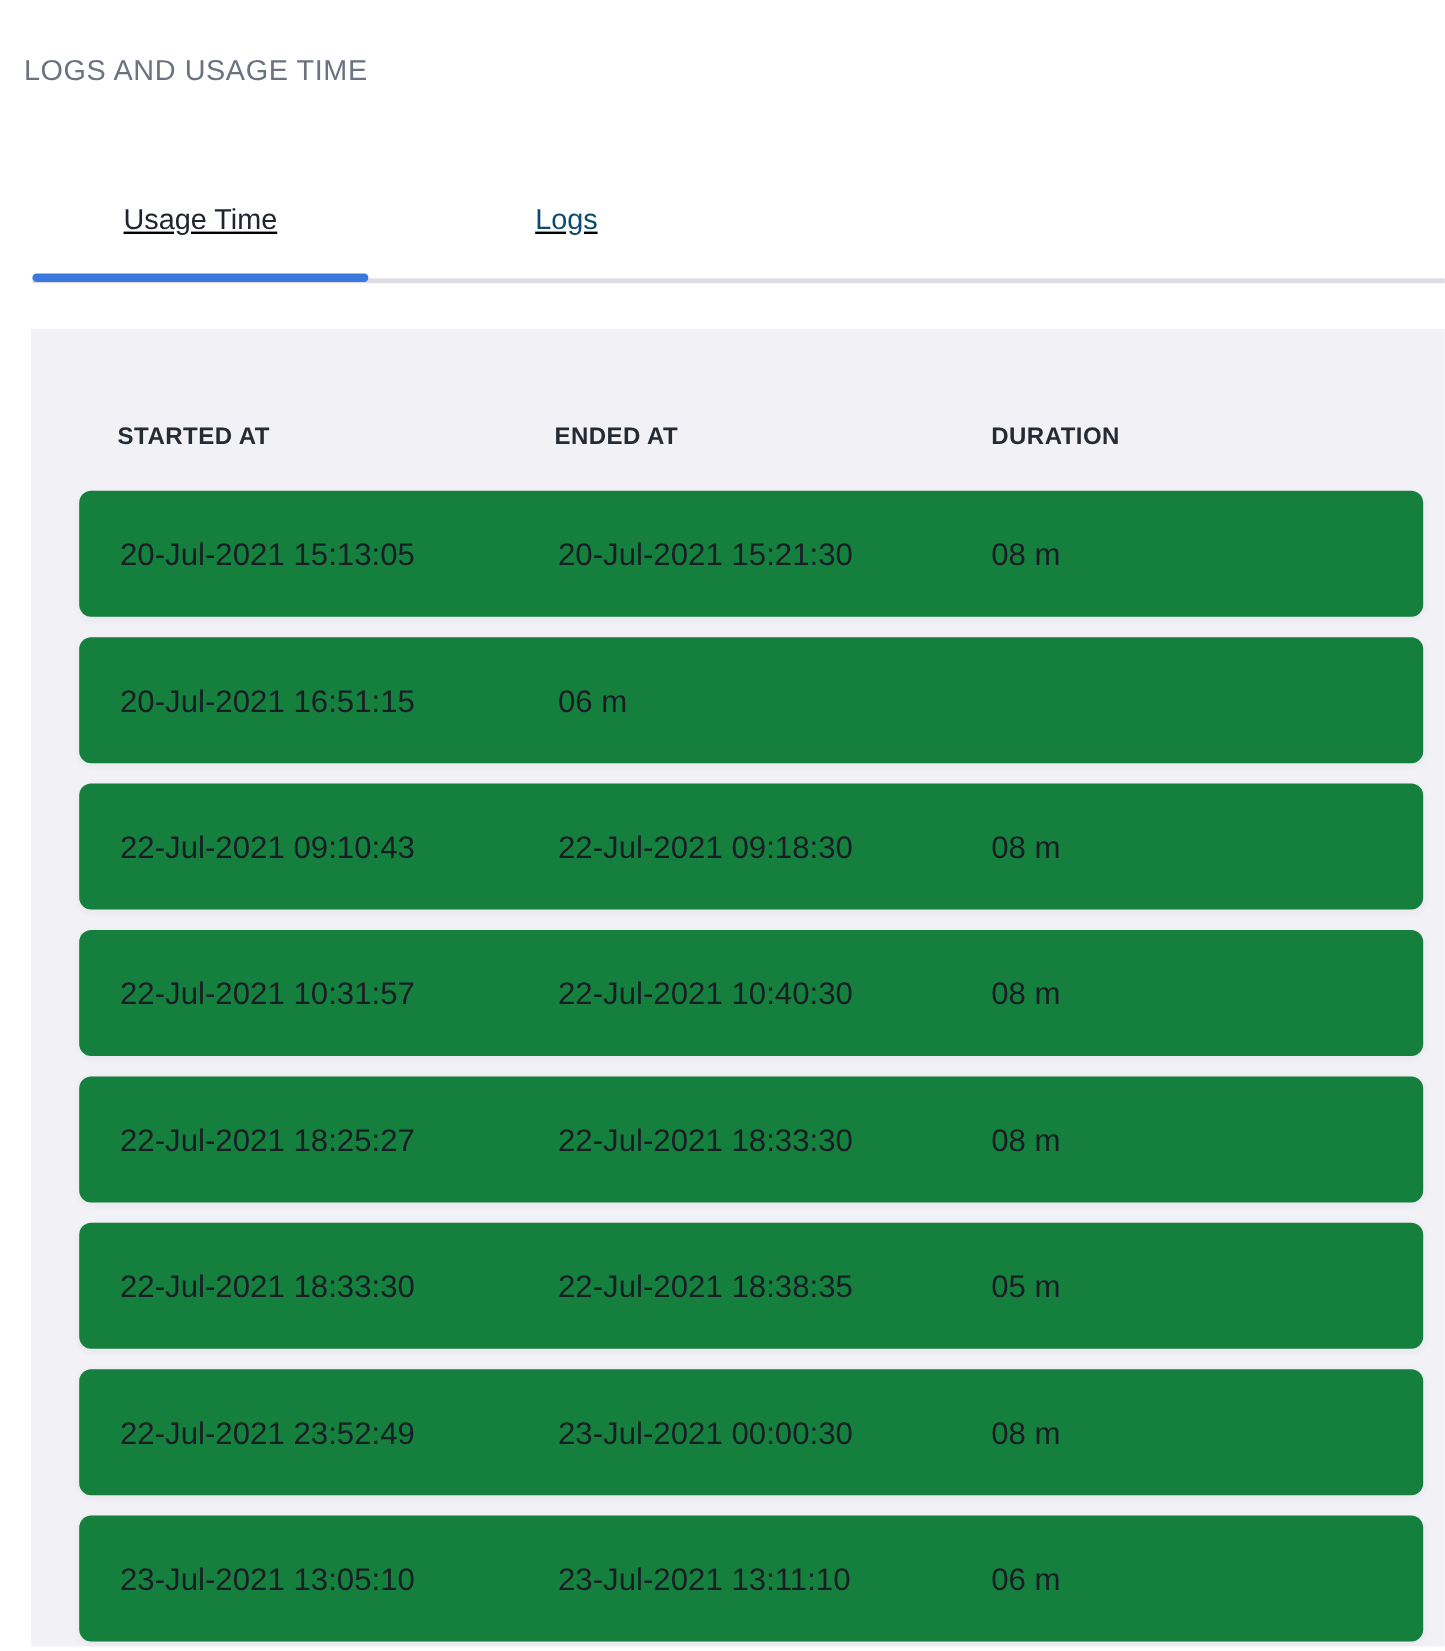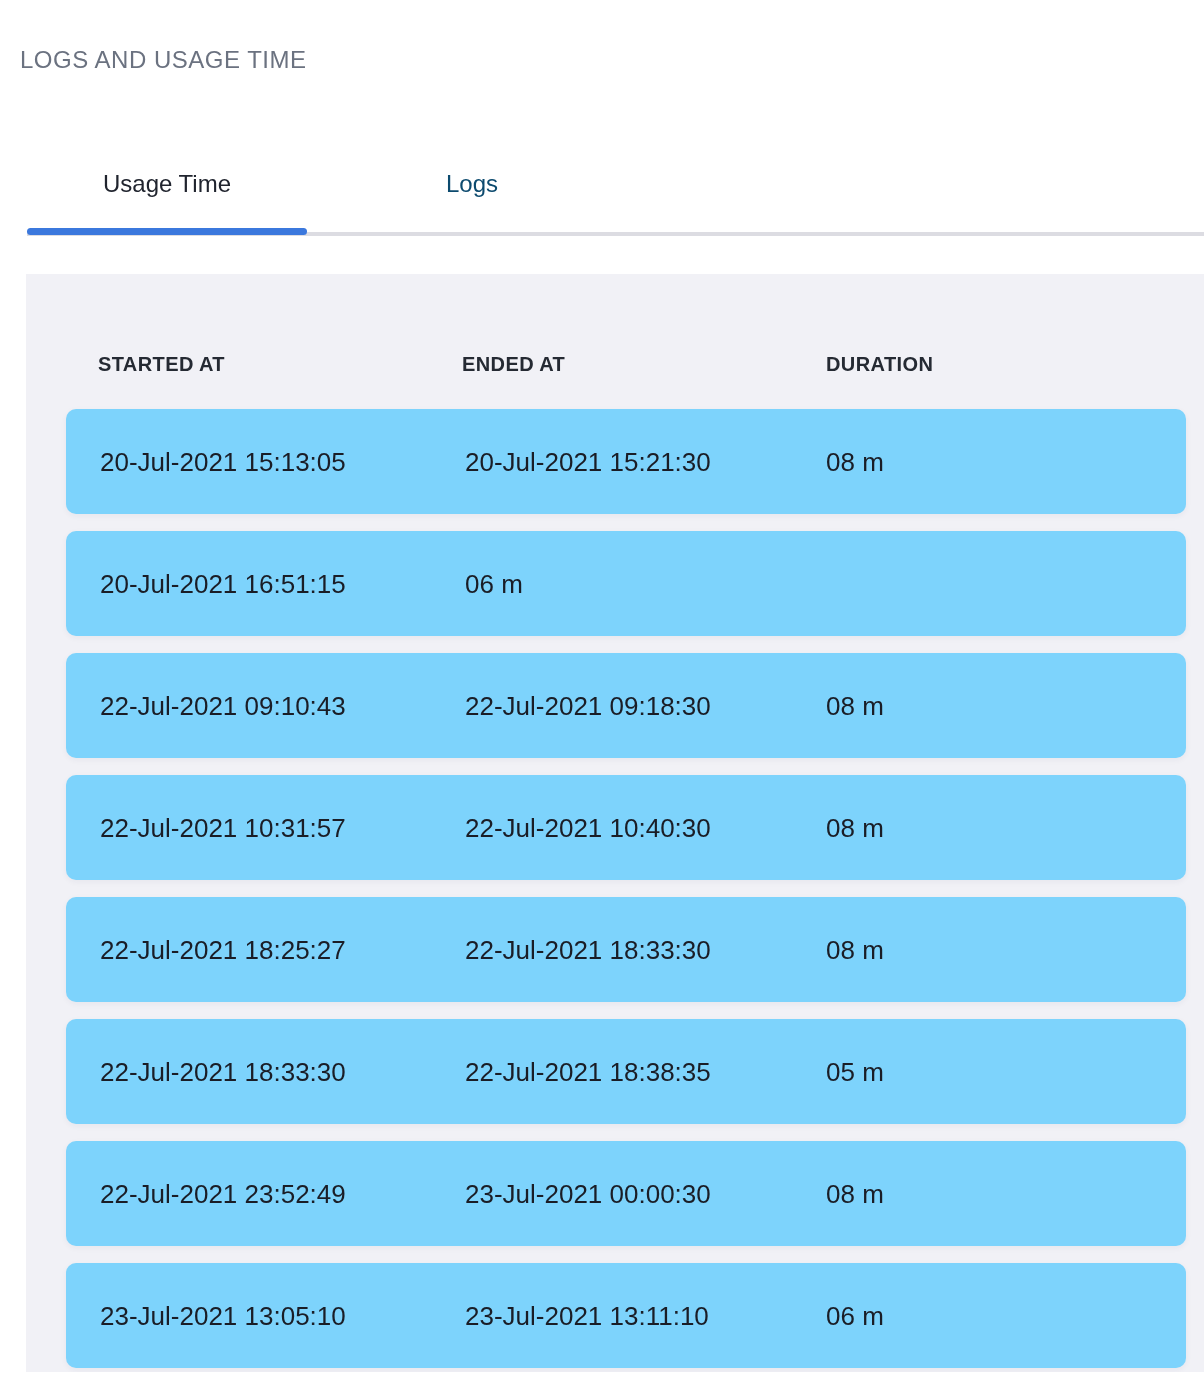--- a/index.html
+++ b/index.html
@@ -15,21 +15,21 @@
   .page-title {
     margin: 46px 0 0 20px;
     font-size: 24px;
     font-weight: 400;
     color: #6b7280;
     letter-spacing: 0.5px;
     line-height: 28px;
   }
 
   
-  .tabs-wrap { margin-top: 66px; position: relative; }
+  .tabs-wrap { margin-top: 66px; position: relative; text-decoration: underline; }
   .tabs { display: flex; gap: 25px; padding-left: 27px; }
   .tab {
     width: 280px;
     height: 88px;
     display: flex;
     align-items: center;
     justify-content: center;
     font-size: 24px;
     color: #0c4a6e;
     position: relative;
@@ -72,21 +72,21 @@
   }
   .th {
     font-size: 20px;
     font-weight: 700;
     color: #252a33;
     letter-spacing: 0.4px;
     line-height: 20px;
   }
 
   .row-card {
-    background: #7dd3fc;
+    background: #15803d;
     border-radius: 10px;
     height: 105px;
     margin-bottom: 17px;
     display: grid;
     grid-template-columns: 365px 361px 1fr;
     align-items: center;
     padding-left: 34px;
     box-shadow: 0 2px 6px rgba(40, 40, 80, 0.05);
   }
   .cell {

